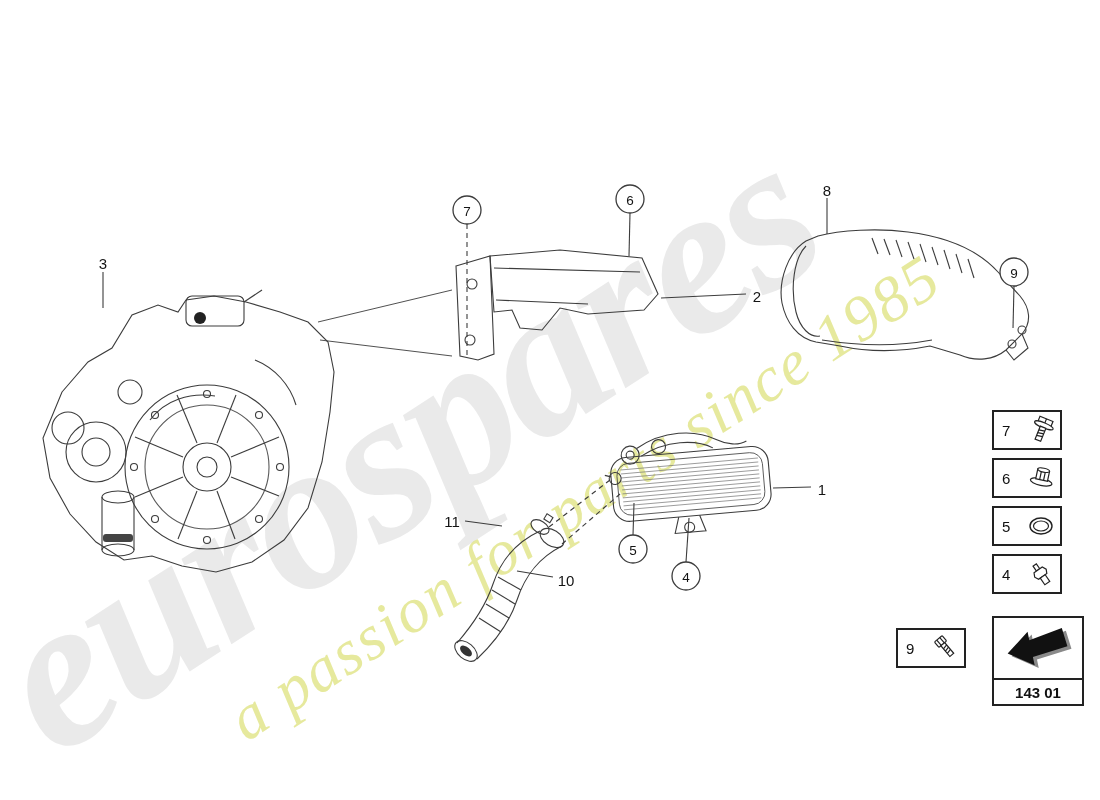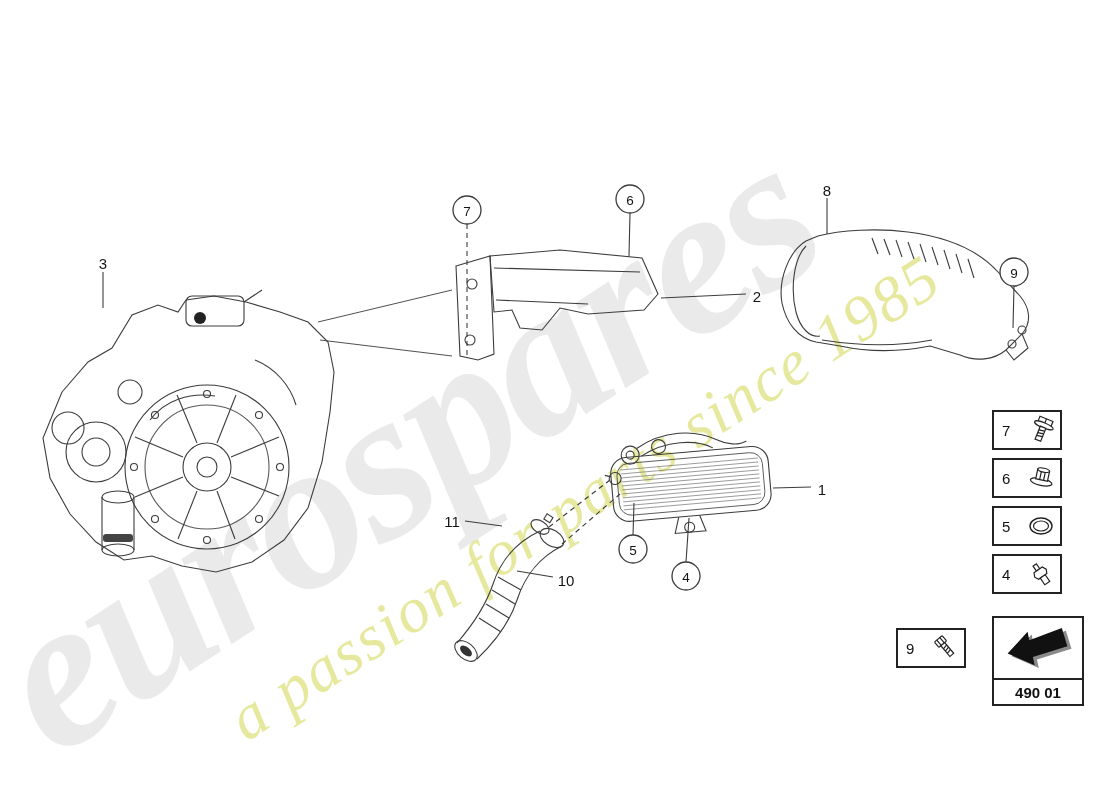--- a/index.html
+++ b/index.html
@@ -271,15 +271,15 @@
   <div class="arrow-box">
     <span style="display:flex;">
       <svg width="78" height="48" viewBox="0 0 84 56">
         <g transform="rotate(-12 42 28)">
           <polygon points="10,31 38,11 38,21 78,15 80,37 38,41 38,51" fill="#8a8a8a"></polygon>
           <polygon points="6,27 34,7 34,17 74,11 76,33 34,37 34,47" fill="#111"></polygon>
         </g>
       </svg>
     </span>
   </div>
-  <div class="code-box">490 01</div>
+  <div class="code-box">143 01</div>
 
 </div>
 
 </body></html>

